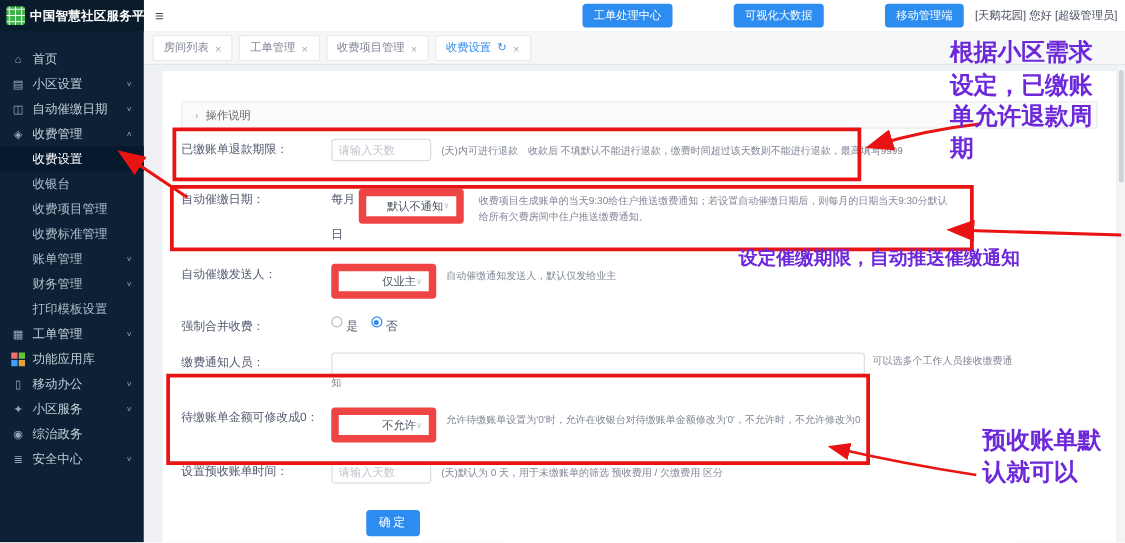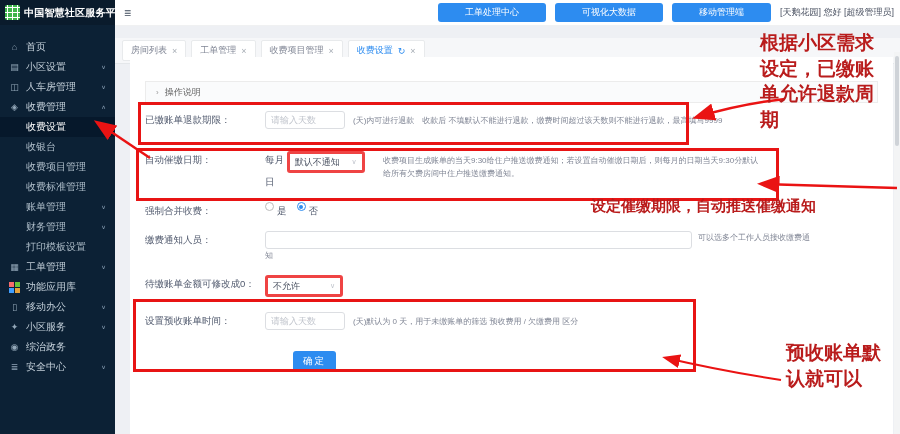--- a/index.html
+++ b/index.html
@@ -21,58 +21,58 @@
   .chev{margin-left:auto;margin-right:9px;font-size:7px;color:#7d93a8;transform:scaleY(.8);}
   .apps-ic{width:11px;height:11px;margin-right:6px;margin-left:1px;display:grid;grid-template-columns:5px 5px;grid-gap:1px;flex-shrink:0;}
   .apps-ic i{width:5px;height:5px;}
   .apps-ic i:nth-child(1){background:#f56c6c;}.apps-ic i:nth-child(2){background:#67c23a;}
   .apps-ic i:nth-child(3){background:#409eff;}.apps-ic i:nth-child(4){background:#e6a23c;}
 
   
   .topbar{position:absolute;left:115px;top:0;right:0;height:25px;background:#fff;display:flex;align-items:center;border-bottom:1px solid #f0f1f2;}
   .burger{margin-left:9px;font-size:12px;color:#3c4858;cursor:pointer;line-height:1;}
   .top-right{margin-left:auto;display:flex;align-items:center;gap:9px;padding-right:6px;}
-  .tbtn{background:#2d8cf0;color:#fff;font-size:9px;padding:3px 27px;border-radius:3px;border:none;cursor:pointer;white-space:nowrap;}
+  .tbtn{background:#2d8cf0;color:#fff;font-size:9px;padding:3px 9px;border-radius:3px;border:none;cursor:pointer;white-space:nowrap;margin-left:40px;}
   .uinfo{font-size:9px;color:#495060;white-space:nowrap;}
 
   
-  .tabbar{position:absolute;left:115px;top:26px;right:0;height:25px;background:#f6f7f9;border-bottom:1px solid #e4e7ea;display:flex;align-items:center;gap:5px;padding-left:7px;margin-top:12px;}
+  .tabbar{position:absolute;left:115px;top:26px;right:0;height:25px;background:#f6f7f9;border-bottom:1px solid #e4e7ea;display:flex;align-items:center;gap:5px;padding-left:7px;}
   .tab{background:#fff;border:1px solid #e8eaec;border-radius:2px;font-size:9px;color:#808695;padding:3px 8px;display:flex;align-items:center;gap:5px;cursor:pointer;white-space:nowrap;}
   .tab .x{color:#a7adb5;font-size:9px;}
   .tab.active{color:#2d8cf0;}
   .tab.active .rf{color:#2d8cf0;font-size:9px;}
 
   
   .content{position:absolute;left:115px;top:52px;right:0;bottom:0;}
   .card{position:absolute;left:15px;top:5px;width:763px;bottom:-10px;background:#fff;}
   .collapse{margin:24px 15px 0 15px;height:20px;line-height:20px;background:#fafbfc;border:1px solid #ececec;font-size:9px;color:#666;padding-left:10px;cursor:pointer;}
   .collapse .arr{color:#999;margin-right:6px;font-size:8px;}
   .frow{display:flex;align-items:flex-start;margin-left:15px;font-size:9.5px;color:#515a6e;}
   .flabel{width:120px;flex-shrink:0;line-height:18px;}
   .inp{width:68px;height:16px;border:1px solid #dcdee2;border-radius:3px;font-size:9px;padding:0 5px;color:#495060;outline:none;font-family:inherit;}
   .inp::placeholder{color:#c0c4cc;}
-  .sel{display:inline-flex;justify-content:space-between;align-items:center;width:62px;height:16px;border:3px solid #ef4444;border-radius:3px;font-size:9px;padding:0 5px;color:#495060;background:#fff;cursor:pointer;vertical-align:top;}
+  .sel{display:inline-flex;justify-content:flex-end;align-items:center;width:62px;height:16px;border:6px solid #ef4444;border-radius:3px;font-size:9px;padding:0 5px;color:#495060;background:#fff;cursor:pointer;vertical-align:top;}
   .sel .sv{color:#c0c4cc;font-size:7px;}
   .help{font-size:8px;color:#808695;line-height:13px;padding-top:3px;margin-left:8px;}
   .ctrlcol{width:110px;flex-shrink:0;line-height:18px;}
   .ctrlcol .day{line-height:13px;margin-top:2px;}
   .radio{display:inline-block;width:9px;height:9px;border:1px solid #bbb;border-radius:50%;vertical-align:-1px;margin-right:3px;cursor:pointer;box-sizing:border-box;}
   .radio.on{border-color:#2d8cf0;position:relative;}
   .radio.on::after{content:'';position:absolute;left:1.5px;top:1.5px;width:4px;height:4px;border-radius:50%;background:#2d8cf0;}
   .rlbl{margin-right:10px;line-height:18px;}
   .wrapblock{width:545px;word-break:break-all;font-size:8px;color:#808695;line-height:13px;}
   .winp{width:415px;vertical-align:top;display:inline-block;margin-right:6px;}
   .submit{margin:21px 0 0 163px;background:#2d8cf0;color:#fff;border:none;border-radius:3px;font-size:9.5px;padding:4px 10px;letter-spacing:2px;cursor:pointer;}
   .vscroll{position:absolute;right:0;top:0;bottom:0;width:6px;background:#f3f4f5;}
   .vthumb{position:absolute;right:1px;top:4px;width:4px;height:90px;border-radius:2px;background:#cfd3d8;}
 
   
   .overlay{position:absolute;inset:0;z-index:60;pointer-events:none;}
   .rbox{position:absolute;border:3px solid #e81414;}
-  .note{position:absolute;color:#b91c1c;font-weight:600;word-break:break-all;}
+  .note{position:absolute;color:#6d28d9;font-weight:600;word-break:break-all;}
   .n1{left:760px;top:30px;width:124px;font-size:19px;line-height:25.5px;}
   .n2{left:591px;top:197px;font-size:15px;white-space:nowrap;}
   .n3{left:786px;top:340px;width:102px;font-size:19px;line-height:26px;}
   .arrows{position:absolute;inset:0;width:100%;height:100%;}
 </style>
 </head>
 <body>
 
 <div class="page">
 
@@ -86,21 +86,21 @@
           <span class="ic">⌂</span>
           <span>首页</span>
         </div>
       <div class="nitem">
           <span class="ic">▤</span>
           <span>小区设置</span>
           <span class="chev">∨</span>
         </div>
       <div class="nitem">
           <span class="ic">◫</span>
-          <span>人车房管理</span>
+          <span>自动催缴日期</span>
           <span class="chev">∨</span>
         </div>
       <div class="nitem">
           <span class="ic">◈</span>
           <span>收费管理</span>
           <span class="chev">∧</span>
         </div>
       <div class="nitem sub active">
           <span>收费设置</span>
         </div>
@@ -212,20 +212,28 @@
           <span class="sel">
               <span>默认不通知</span>
               <span class="sv">∨</span>
             </span>
           <div class="day">日</div>
         </div>
         <div class="help" style="width:382px">收费项目生成账单的当天9:30给住户推送缴费通知；若设置自动催缴日期后，则每月的日期当天9:30分默认给所有欠费房间中住户推送缴费通知。</div>
       </div>
 
       
+      <div class="frow" style="margin-top:17px">
+        <div class="flabel">自动催缴发送人：</div>
+        <span class="sel">
+            <span>仅业主</span>
+            <span class="sv">∨</span>
+          </span>
+        <div class="help" style="flex:1">自动催缴通知发送人，默认仅发给业主</div>
+      </div>
 
       
       <div class="frow" style="margin-top:14px">
         <div class="flabel">强制合并收费：</div>
         <span class="radio"></span>
           <span class="rlbl">是</span>
         <span class="radio on"></span>
           <span class="rlbl">否</span>
       </div>
 
@@ -235,20 +243,21 @@
         <div class="wrapblock"><input class="inp winp" value="" style=""><span>可以选多个工作人员接收缴费通知</span></div>
       </div>
 
       
       <div class="frow" style="margin-top:13px">
         <div class="flabel">待缴账单金额可修改成0：</div>
         <span class="sel">
             <span>不允许</span>
             <span class="sv">∨</span>
           </span>
+        <div class="help" style="flex:1">允许待缴账单设置为'0'时，允许在收银台对待缴账单金额修改为'0'，不允许时，不允许修改为0</div>
       </div>
 
       
       <div class="frow" style="margin-top:15px">
         <div class="flabel">设置预收账单时间：</div>
         <input class="inp" placeholder="请输入天数" style="">
         <div class="help" style="flex:1">(天)默认为 0 天，用于未缴账单的筛选 预收费用 / 欠缴费用 区分</div>
       </div>
 
       <button class="submit">确定</button>

